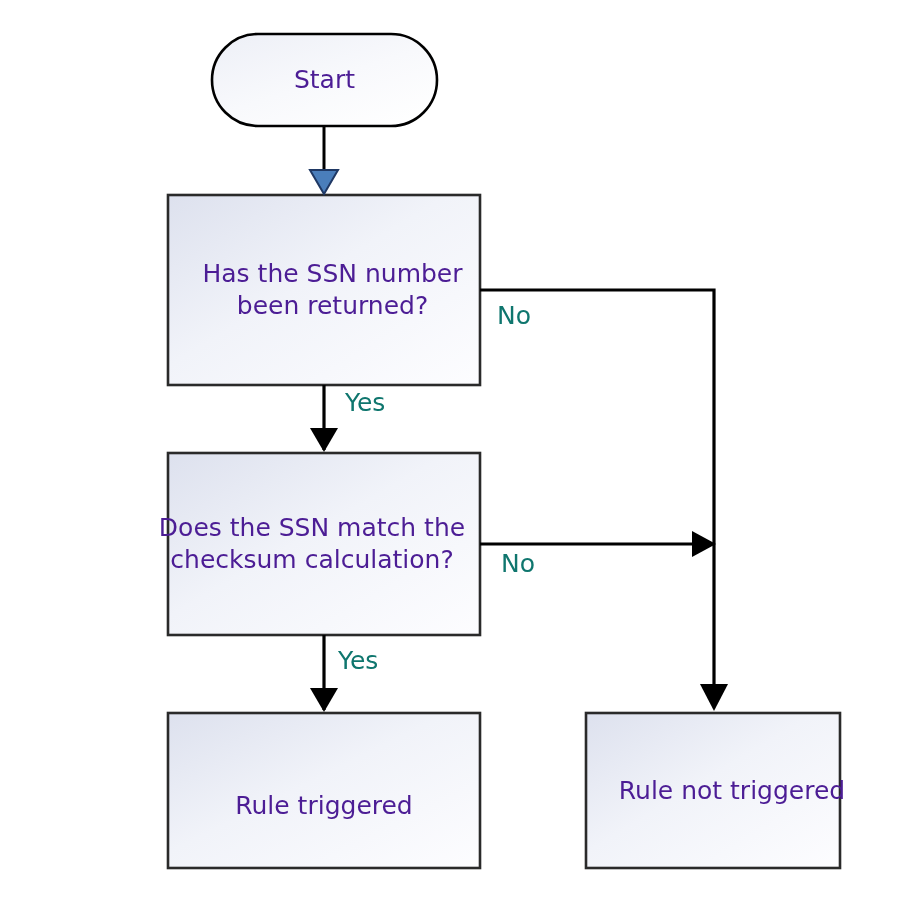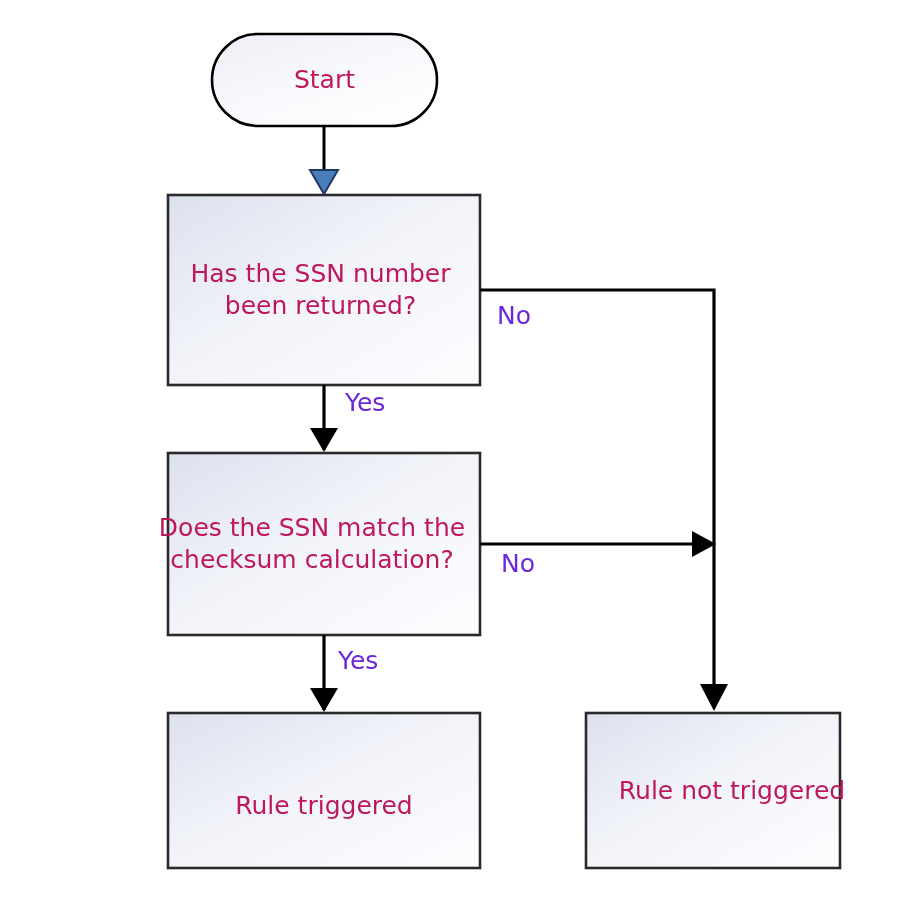--- a/index.html
+++ b/index.html
@@ -26,34 +26,34 @@
     left: 0;
     width: 898px;
     height: 907px;
   }
   .node-label {
     position: absolute;
     display: flex;
     align-items: center;
     justify-content: center;
     text-align: center;
-    color: #be185d;
+    color: #4c1d95;
     line-height: 1.28;
     pointer-events: none;
     white-space: pre-line;
   }
   .node-label.start-text {
     font-size: 25px;
   }
   .node-label.process-text {
     font-size: 25px;
   }
   .edge-label {
     position: absolute;
-    color: #6d28d9;
+    color: #0f766e;
     font-size: 25px;
     line-height: 1;
     white-space: nowrap;
   }
 </style>
 </head>
 <body>
 
 <div id="flowchart-canvas">
 
@@ -102,21 +102,21 @@
     </g>
 
     <g>
       <line x1="324" y1="635" x2="324" y2="710" stroke="#000000" stroke-width="3.2"></line>
       <polygon points="310,688 338,688 324,712" fill="#000000"></polygon>
     </g>
   </svg>
 
   <div class="node-label start-text" style="left:212px; top:34px; width:225px; height:92px;">Start</div>
 
-  <div class="node-label process-text" style="left:156px; top:195px; width:329px; height:190px;">Has the SSN number
+  <div class="node-label process-text" style="left:168px; top:195px; width:329px; height:190px;">Has the SSN number
 been returned?</div>
 
   <div class="node-label process-text" style="left:156px; top:453px; width:312px; height:182px;">Does the SSN match the
 checksum calculation?</div>
 
   <div class="node-label process-text" style="left:168px; top:713px; width:312px; height:186px;">Rule triggered</div>
 
   <div class="node-label process-text" style="left:586px; top:713px; width:292px; height:155px;">Rule not triggered</div>
 
   <div class="edge-label" style="left:497px; top:303px;">No</div>

